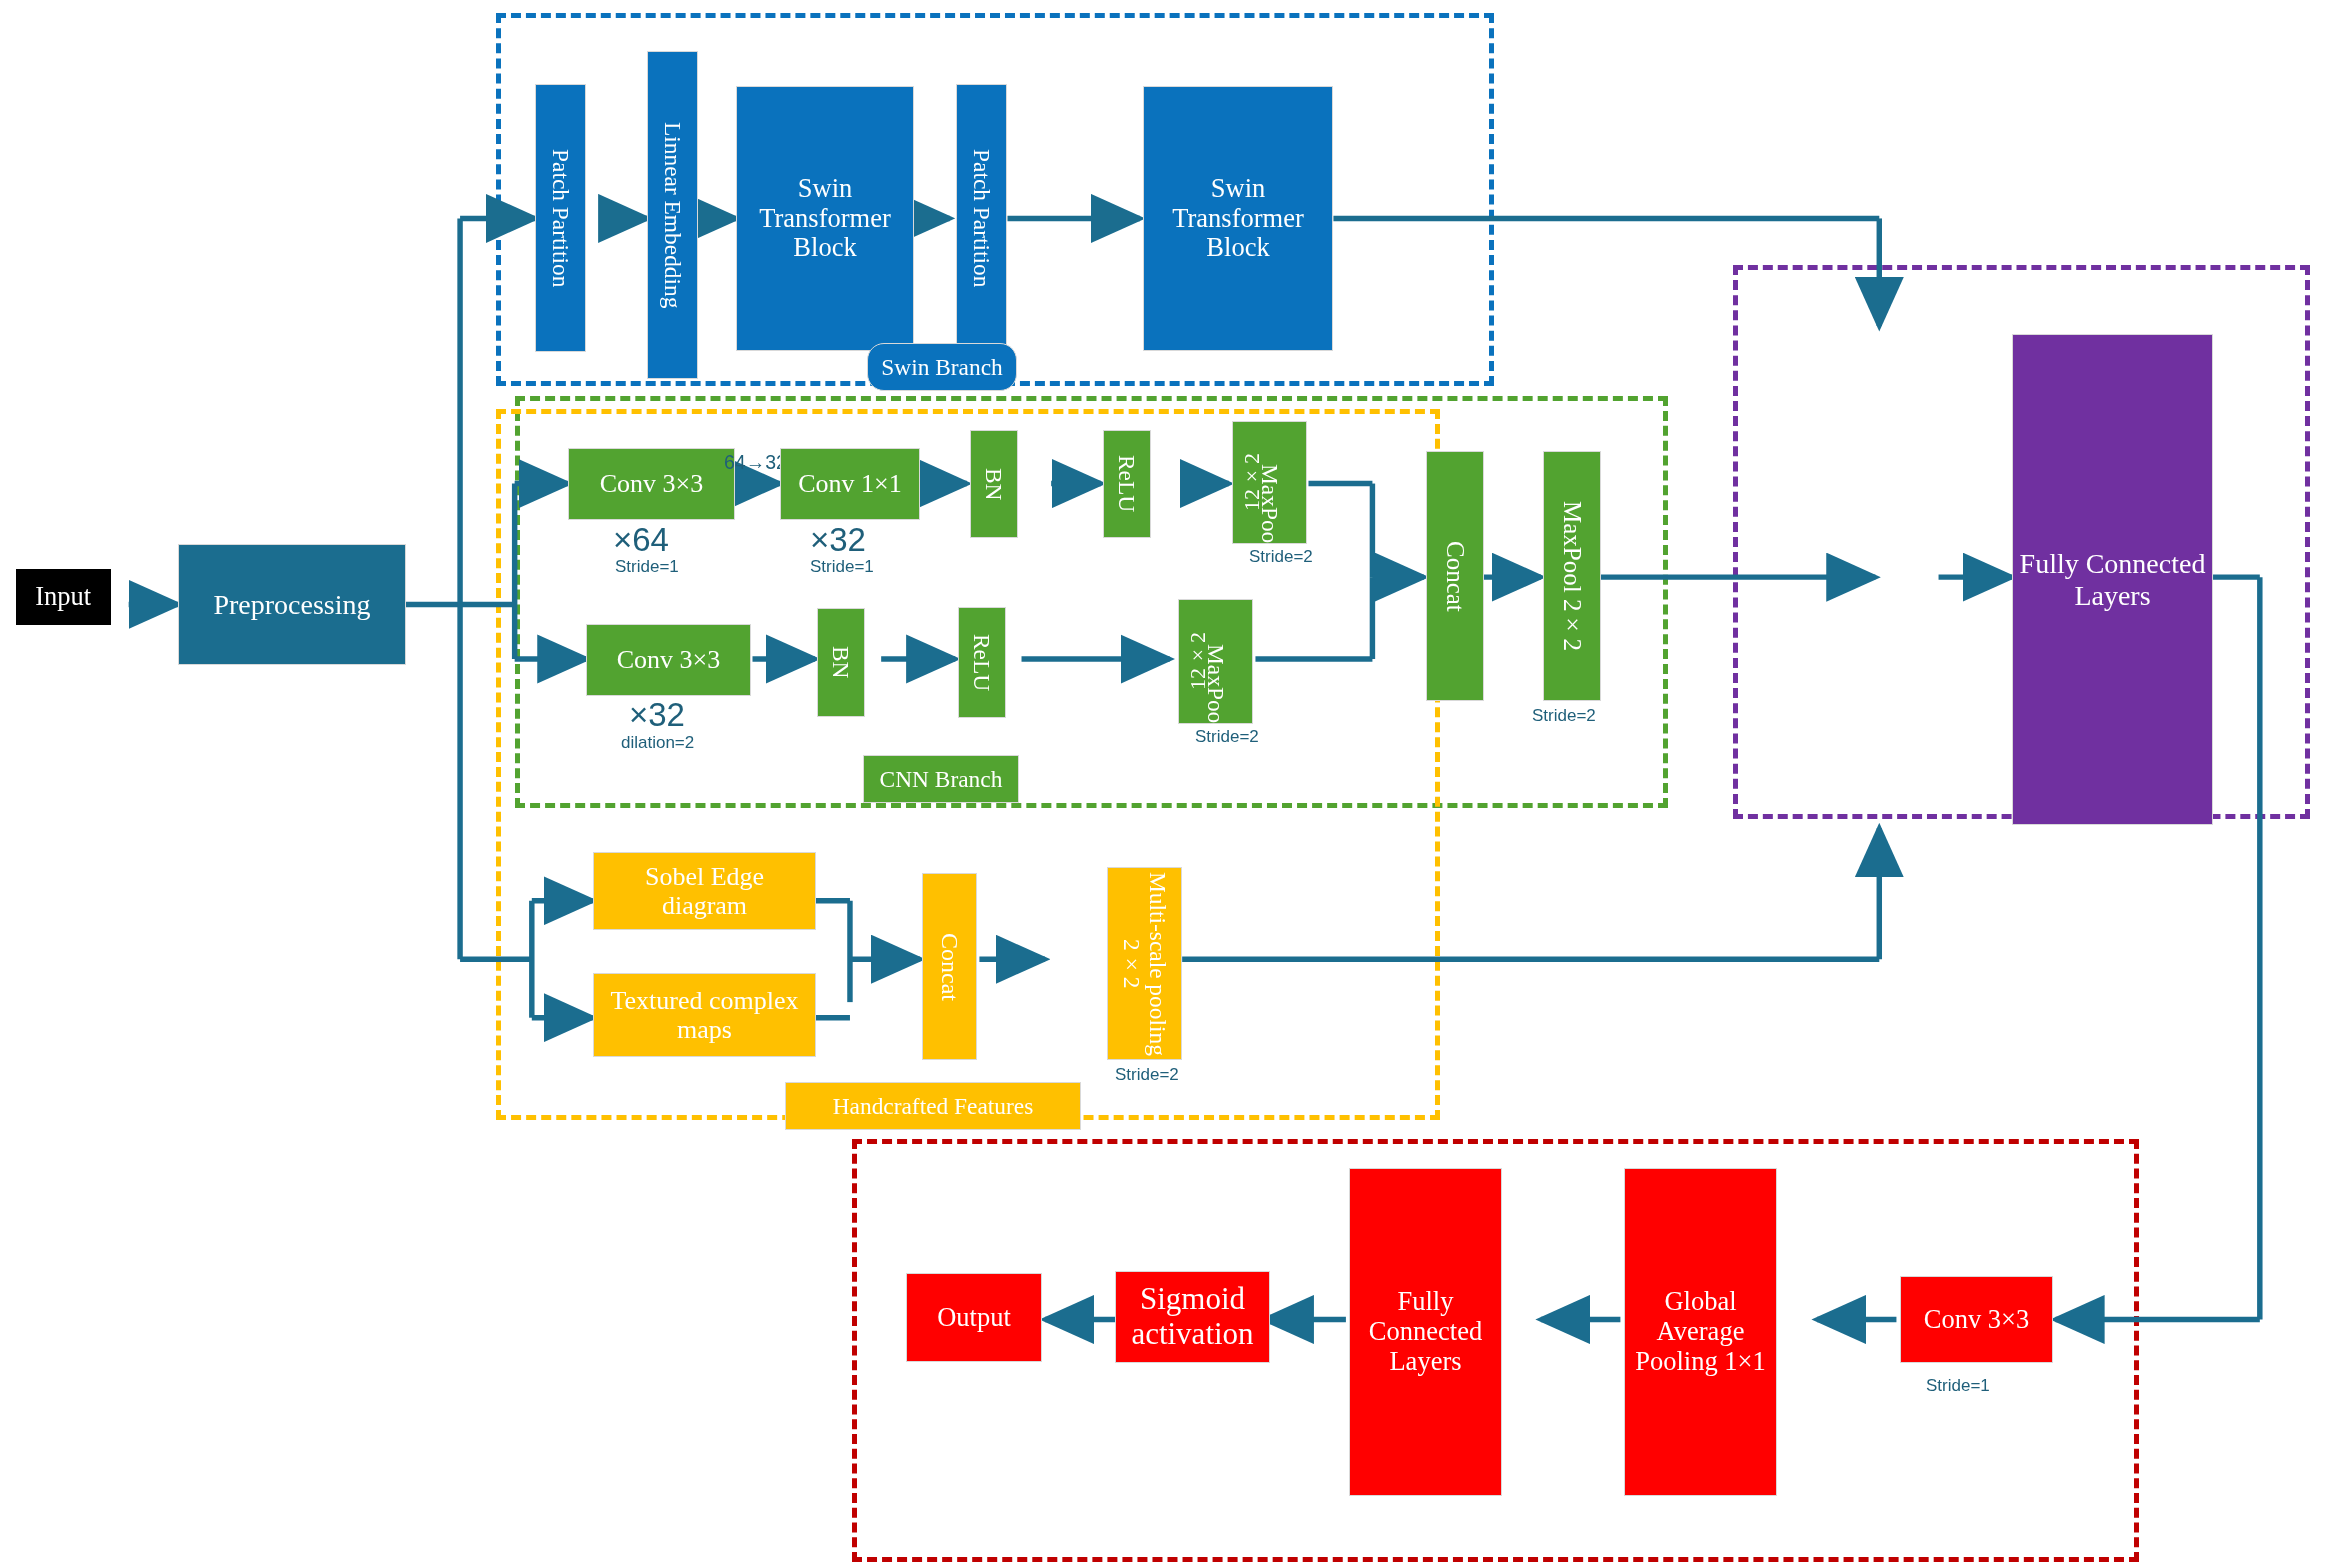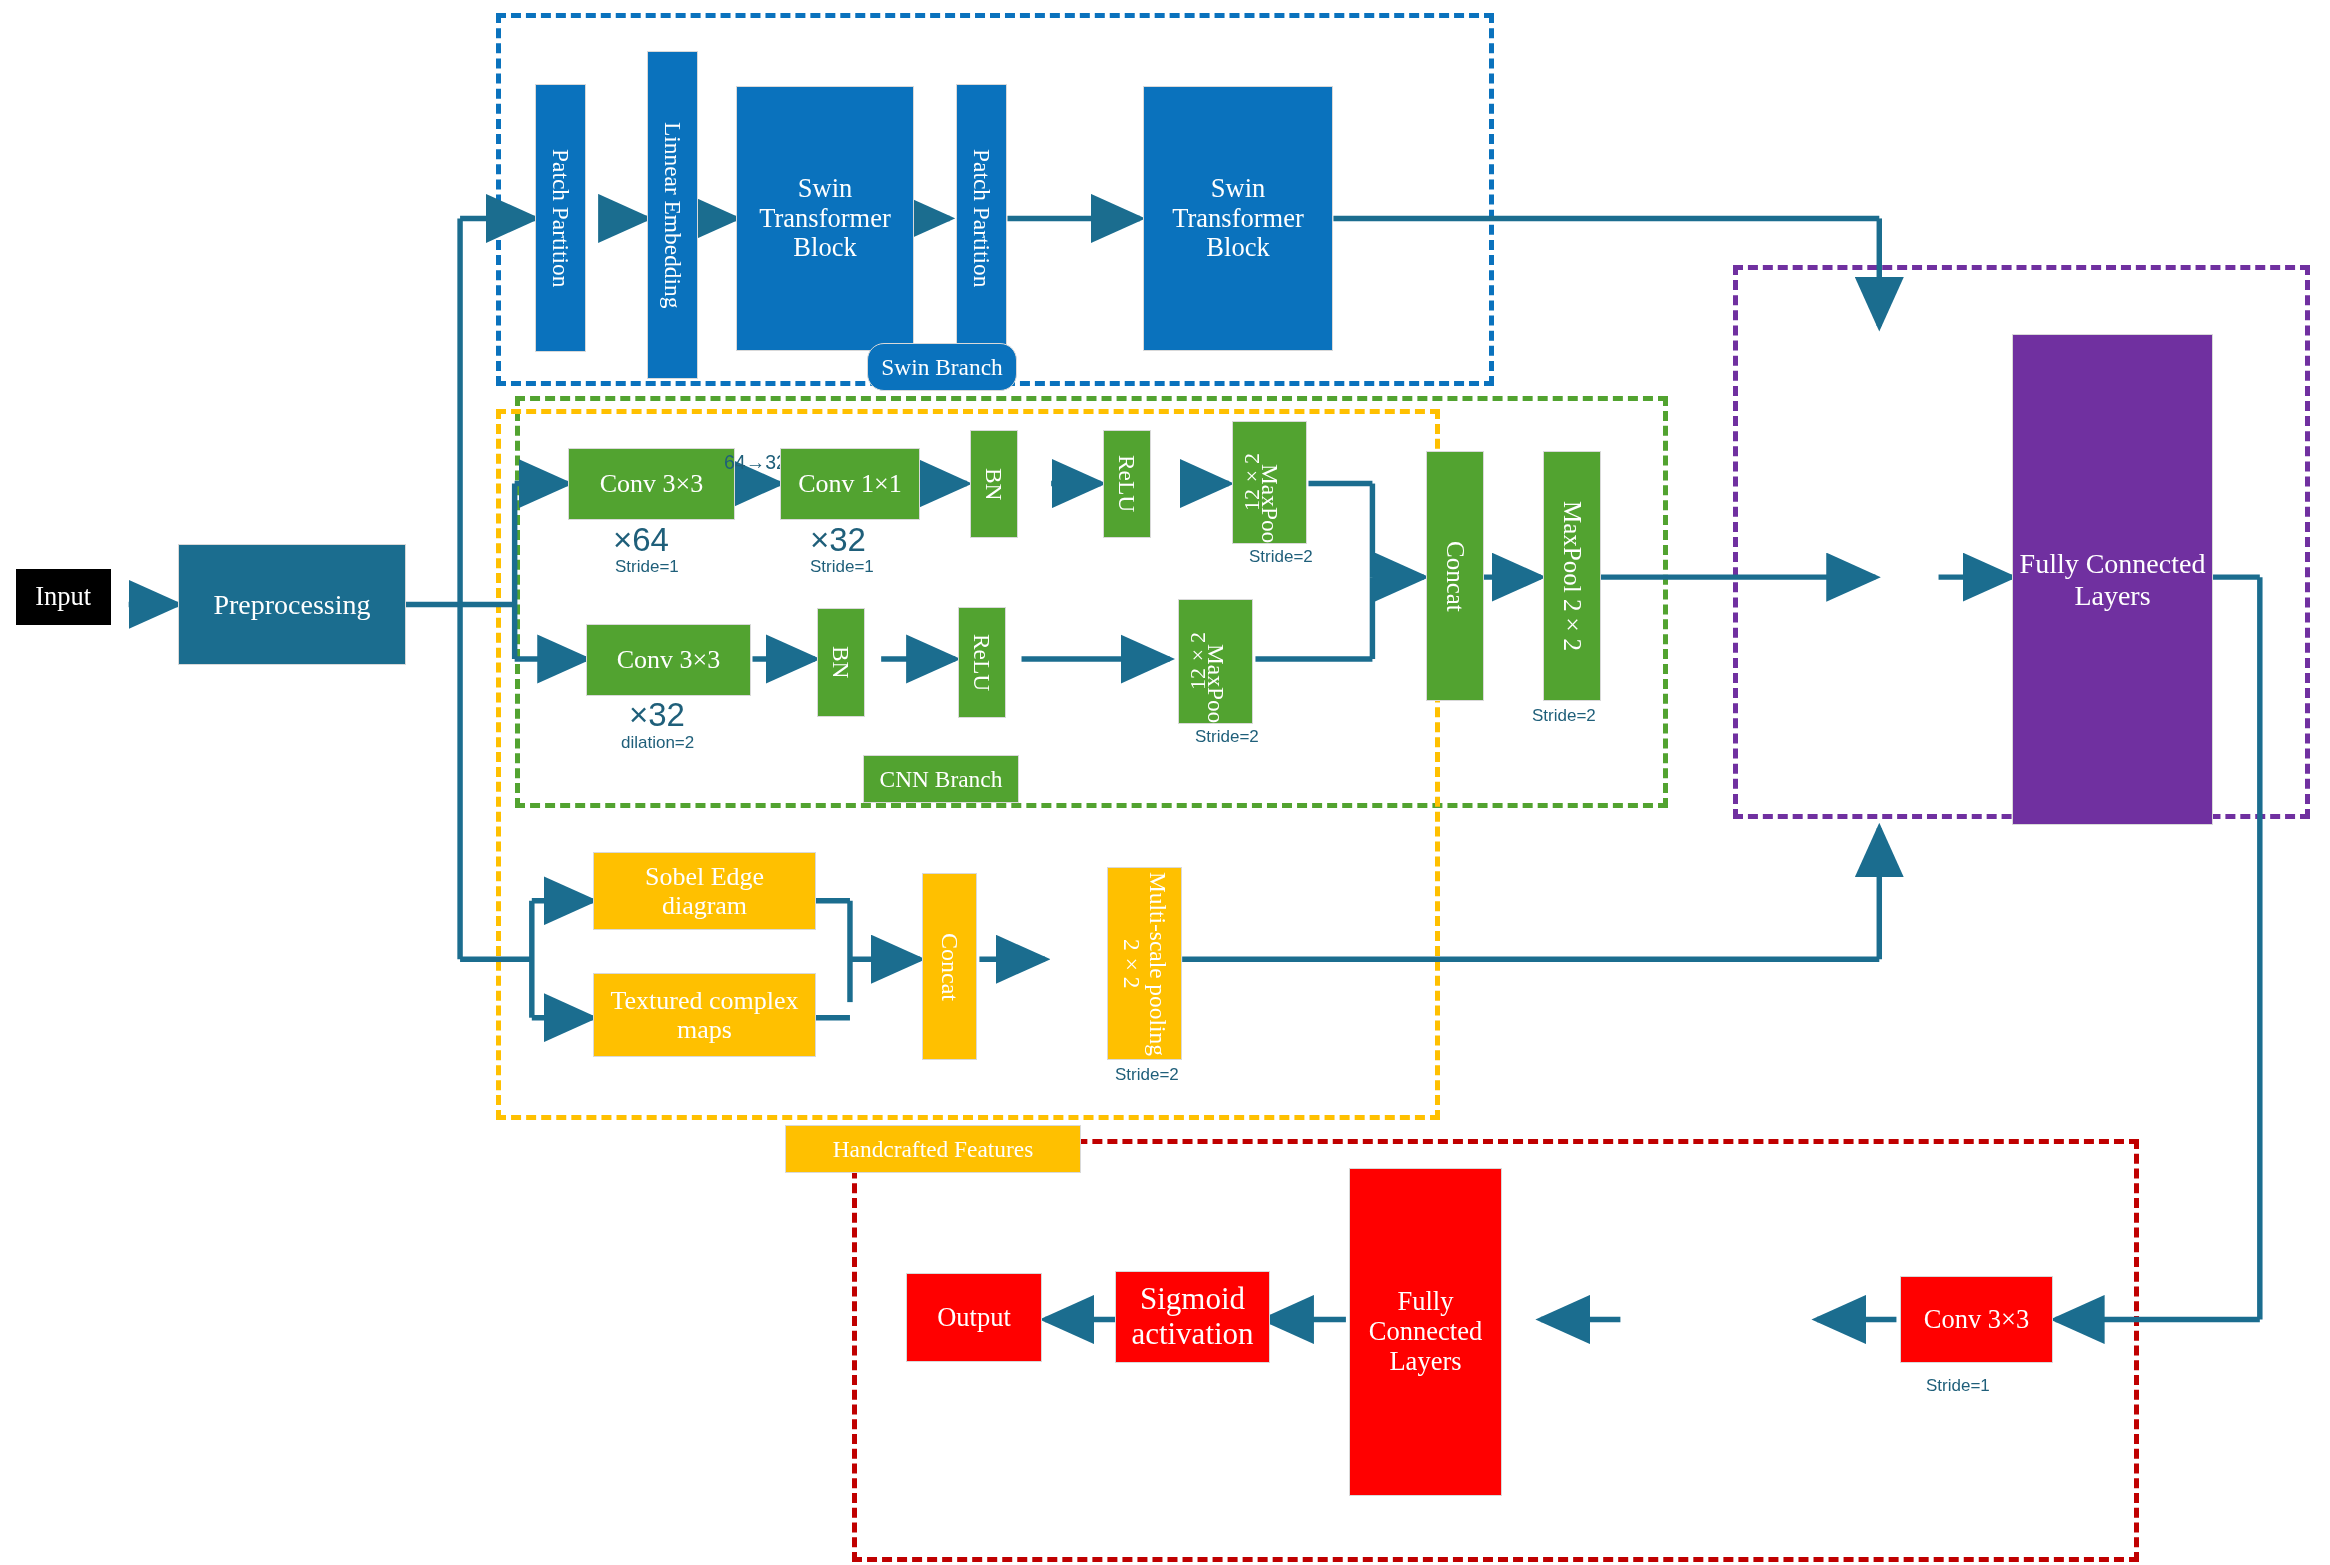--- a/index.html
+++ b/index.html
@@ -224,35 +224,38 @@
   <div class="blk vert" style="left:922px;top:873px;width:55px;height:187px;background:#ffc000;font-size:24px;">
     <span>Concat</span>
   </div>
 
   <div class="blk vert" style="left:1107px;top:867px;width:75px;height:193px;background:#ffc000;font-size:23.4px;">
     <span>Multi-scale pooling 2×2</span>
   </div>
   <div class="cap" style="left:1115px;top:1065px;font-size:17px;">
     <span>Stride=2</span></div>
 
-  <div class="blk" style="left:785px;top:1125px;width:296px;height:48px;background:#ffc000;font-size:23.4px;">
+  <div class="blk" style="left:785px;top:1082px;width:296px;height:48px;background:#ffc000;font-size:23.4px;">
     <span>Handcrafted Features</span>
   </div>
 
 
   <div class="blk" style="left:2012px;top:334px;width:201px;height:491px;background:#7030a0;font-size:28px;">
     <span>Fully Connected Layers</span>
   </div>
 
   <div class="blk" style="left:1900px;top:1276px;width:153px;height:87px;background:#ff0000;font-size:26.5px;">
     <span>Conv 3×3</span>
   </div>
   <div class="cap" style="left:1926px;top:1376px;font-size:17px;">
     <span>Stride=1</span></div>
 
+  <div class="blk" style="left:1624px;top:1168px;width:153px;height:328px;background:#ff0000;font-size:26.5px;">
+    <span>Global Average Pooling 1×1</span>
+  </div>
 
   <div class="blk" style="left:1349px;top:1168px;width:153px;height:328px;background:#ff0000;font-size:26.5px;">
     <span>Fully Connected Layers</span>
   </div>
 
   <div class="blk" style="left:1115px;top:1271px;width:155px;height:92px;background:#ff0000;font-size:31px;">
     <span>Sigmoid activation</span>
   </div>
 
   <div class="blk" style="left:906px;top:1273px;width:136px;height:89px;background:#ff0000;font-size:26.5px;">

